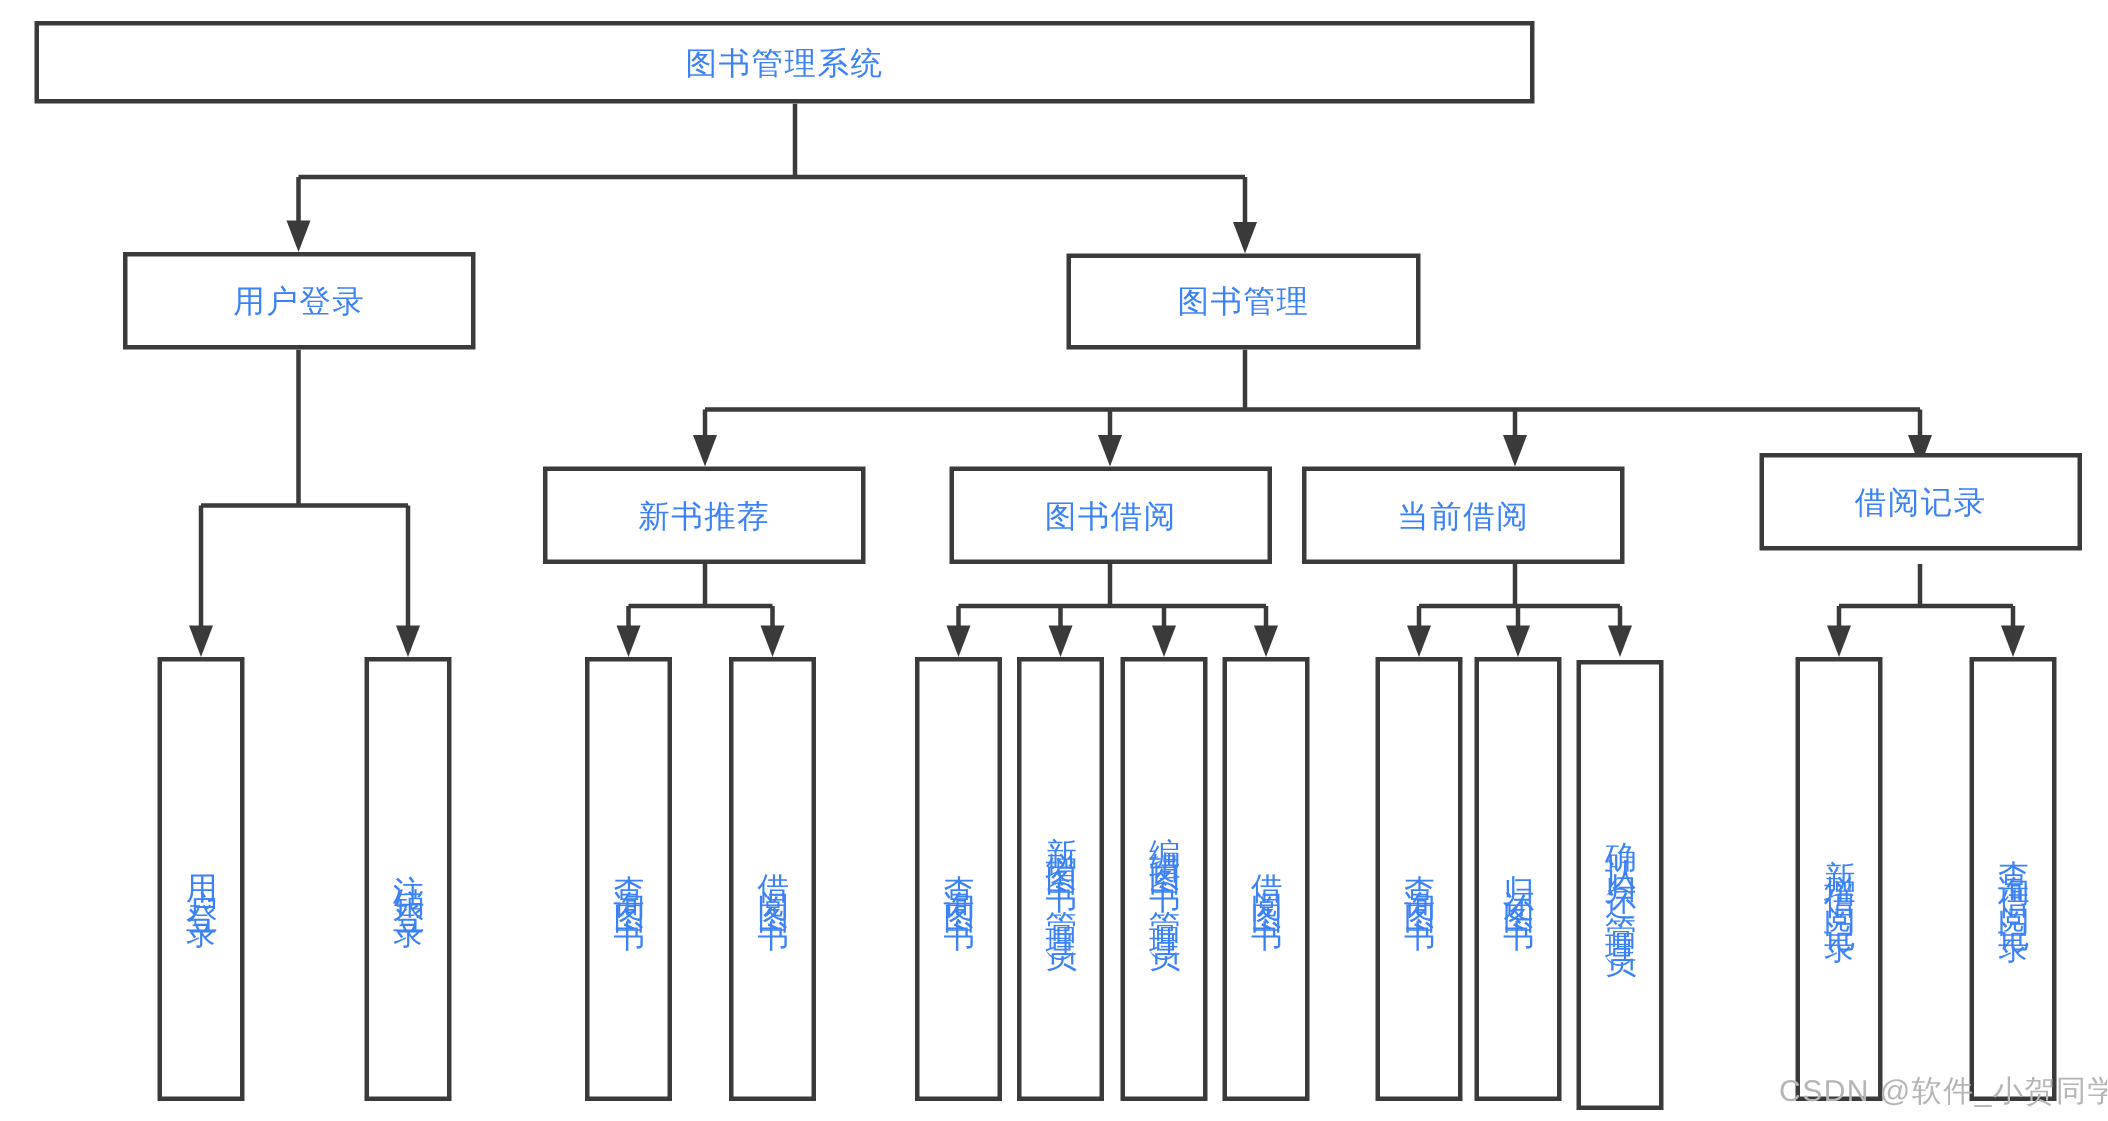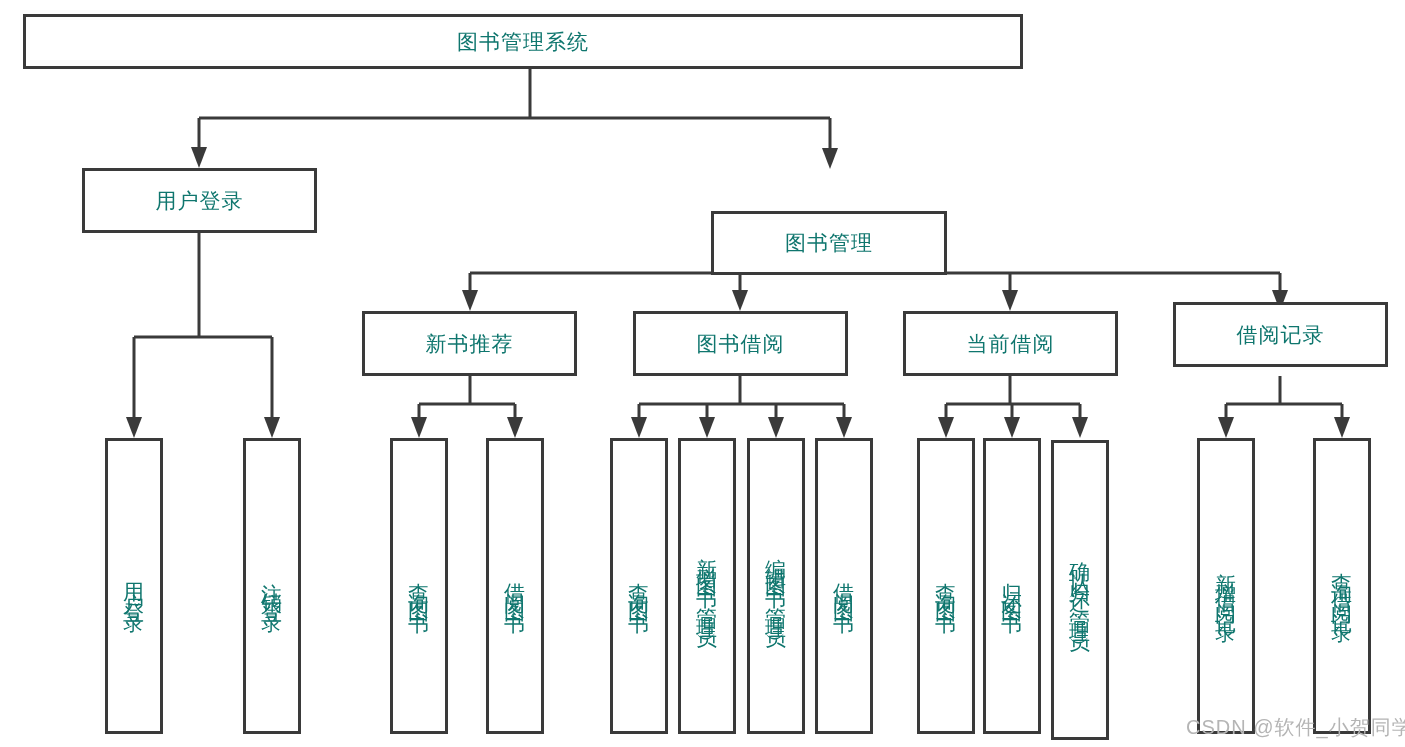--- a/index.html
+++ b/index.html
@@ -13,21 +13,21 @@
   }
   .connectors { position: absolute; left: 0; top: 0; width: 1405px; height: 747px; }
   .hbox, .vbox {
     position: absolute;
     background: #ffffff;
     border: 3px solid #3a3a3a;
     box-sizing: border-box;
     display: flex;
     align-items: center;
     justify-content: center;
-    color: #0f766e;
+    color: #3b82f6;
     z-index: 2;
   }
   .hbox { font-size: 21px; letter-spacing: 1px; }
   .vbox { font-size: 21px; }
   .vbox .vtext {
     writing-mode: vertical-rl;
     letter-spacing: 10px;
     line-height: 1;
     white-space: nowrap;
   }
@@ -80,31 +80,31 @@
     </g>
   </svg>
 
   <div class="hbox" style="left:23px; top:14px; width:1000px; height:55px;">
     <span>图书管理系统</span>
   </div>
 
   <div class="hbox" style="left:82px; top:168px; width:235px; height:65px;">
     <span>用户登录</span>
   </div>
-  <div class="hbox" style="left:711px; top:169px; width:236px; height:64px;margin-top:42px;">
+  <div class="hbox" style="left:711px; top:169px; width:236px; height:64px;">
     <span>图书管理</span>
   </div>
 
   <div class="hbox" style="left:362px; top:311px; width:215px; height:65px;">
     <span>新书推荐</span>
   </div>
   <div class="hbox" style="left:633px; top:311px; width:215px; height:65px;">
     <span>图书借阅</span>
   </div>
-  <div class="hbox" style="left:903px; top:311px; width:215px; height:65px;">
+  <div class="hbox" style="left:868px; top:311px; width:215px; height:65px;">
     <span>当前借阅</span>
   </div>
   <div class="hbox" style="left:1173px; top:302px; width:215px; height:65px;">
     <span>借阅记录</span>
   </div>
 
   <div class="vbox" style="left:105px; top:438px; width:58px; height:296px;">
     <span class="vtext">用户登录</span>
   </div>
   <div class="vbox" style="left:243px; top:438px; width:58px; height:296px;">

